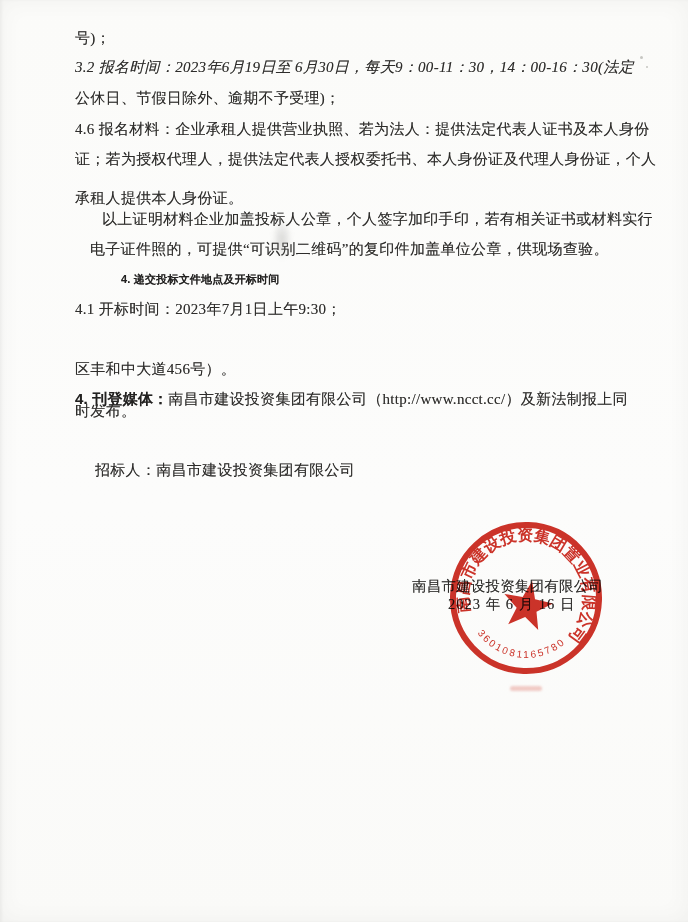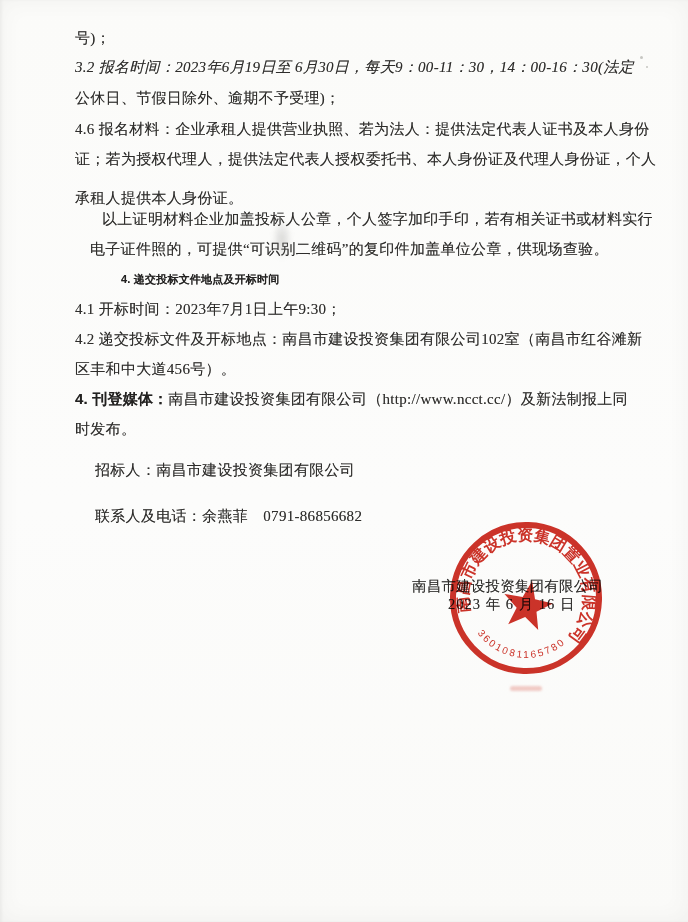--- a/index.html
+++ b/index.html
@@ -31,21 +31,21 @@
   .l3{left:75px;top:119px;}
   .l4{left:75px;top:149px;}
   .l5{left:75px;top:188px;text-align:center;}
   .l6{left:102px;top:209px;}
   .l7{left:90px;top:239px;}
   .l8{left:73px;top:269px;font-size:11px;margin-left:48px;}
   .l9{left:75px;top:299px;text-align:right;}
   .l10{left:75px;top:329px;}
   .l11{left:75px;top:359px;}
   .l12{left:75px;top:389px;}
-  .l13{left:75px;top:419px;}
+  .l13{left:75px;top:401px;}
   .l14{left:95px;top:460px;}
   .l15{left:95px;top:506px;}
   .l16{left:95px;top:534px;}
   .sig-company{left:412px;top:576px;font-size:14.5px;letter-spacing:0.2px;}
   .sig-date{left:448px;top:594px;font-size:14.5px;letter-spacing:1px;}
   .seal{
     position:absolute;left:441px;top:513px;width:170px;height:170px;
     mix-blend-mode:multiply;opacity:0.93;
     transform:rotate(2deg);
   }
@@ -70,29 +70,27 @@
   <div class="tline l0">号)；</div>
   <div class="tline l1">3.2 报名时间：2023年6月19日至 6月30日，每天9：00-11：30，14：00-16：30(法定</div>
   <div class="tline l2">公休日、节假日除外、逾期不予受理)；</div>
   <div class="tline l3">4.6 报名材料：企业承租人提供营业执照、若为法人：提供法定代表人证书及本人身份</div>
   <div class="tline l4">证；若为授权代理人，提供法定代表人授权委托书、本人身份证及代理人身份证，个人</div>
   <div class="tline l5">承租人提供本人身份证。</div>
   <div class="tline l6">以上证明材料企业加盖投标人公章，个人签字加印手印，若有相关证书或材料实行</div>
   <div class="tline l7">电子证件照的，可提供“可识别二维码”的复印件加盖单位公章，供现场查验。</div>
   <div class="tline l8 bold-heiti">4. 递交投标文件地点及开标时间</div>
   <div class="tline l9">4.1 开标时间：2023年7月1日上午9:30；</div>
-  <div class="tline l10">4.2 递交投标文件及开标地点：南昌市建设投资集团有限公司102室（南昌市红谷滩新</div>
   <div class="tline l11">区丰和中大道456号）。</div>
   <div class="tline l12">
     <span class="bold-heiti">4.  刊登媒体：</span><span>南昌市建设投资集团有限公司（http://www.ncct.cc/）及新法制报上同</span>
   </div>
   <div class="tline l13">时发布。</div>
 
   <div class="tline l14">招标人：南昌市建设投资集团有限公司</div>
-  <div class="tline l15">联系人及电话：余燕菲　0791-86856682</div>
 
   <div class="tline sig-company">南昌市建设投资集团有限公司</div>
   <div class="tline sig-date">2023 年 6 月 16 日</div>
 
   <svg class="seal" viewBox="-85 -85 170 170">
     <g fill="#cb2318" stroke="none">
       <circle cx="0" cy="0" r="73" fill="none" stroke="#cb2318" stroke-width="6"></circle>
 
       <g transform="rotate(13)">
         <path id="sealArcTop" d="M -53.7 21.6 A 57.9 57.9 0 1 1 53.7 21.6" fill="none"></path>

